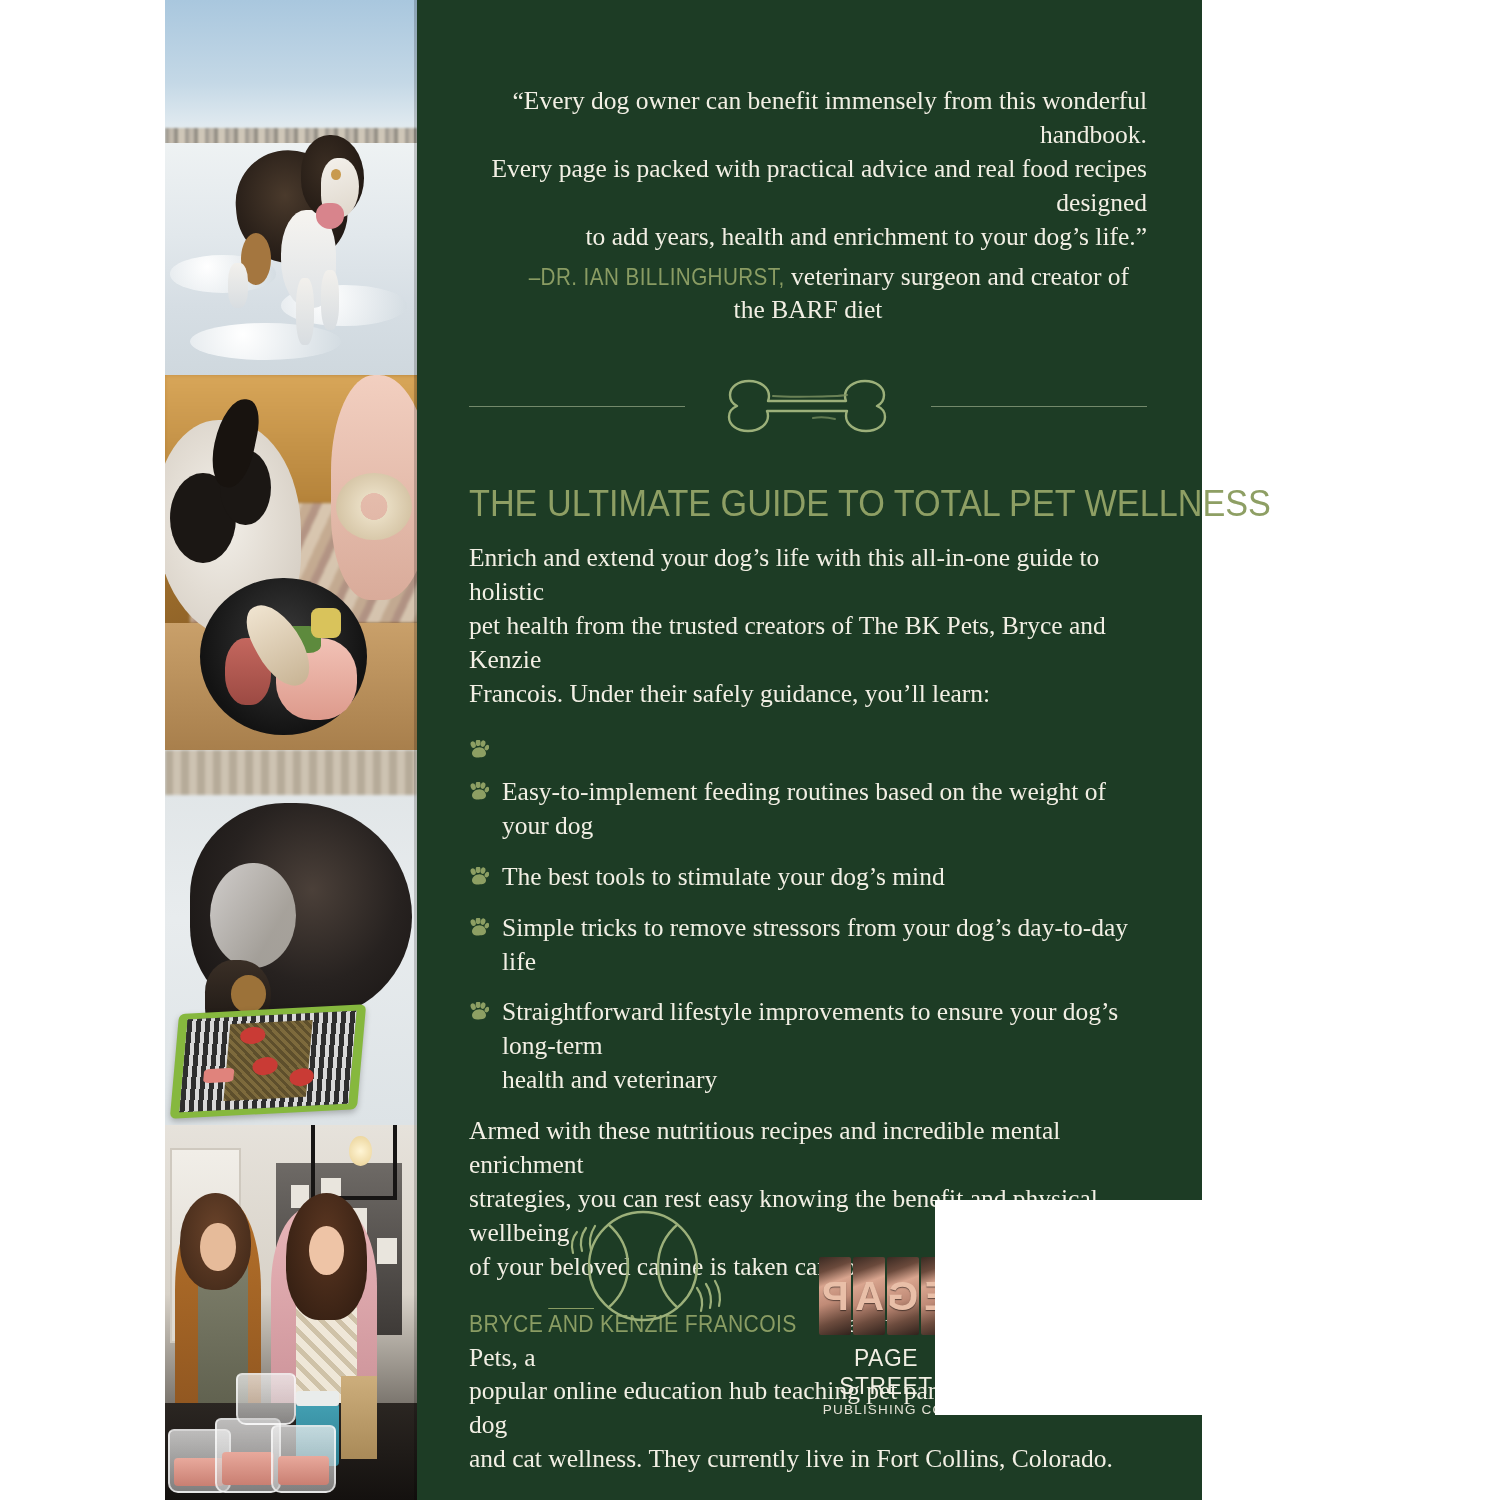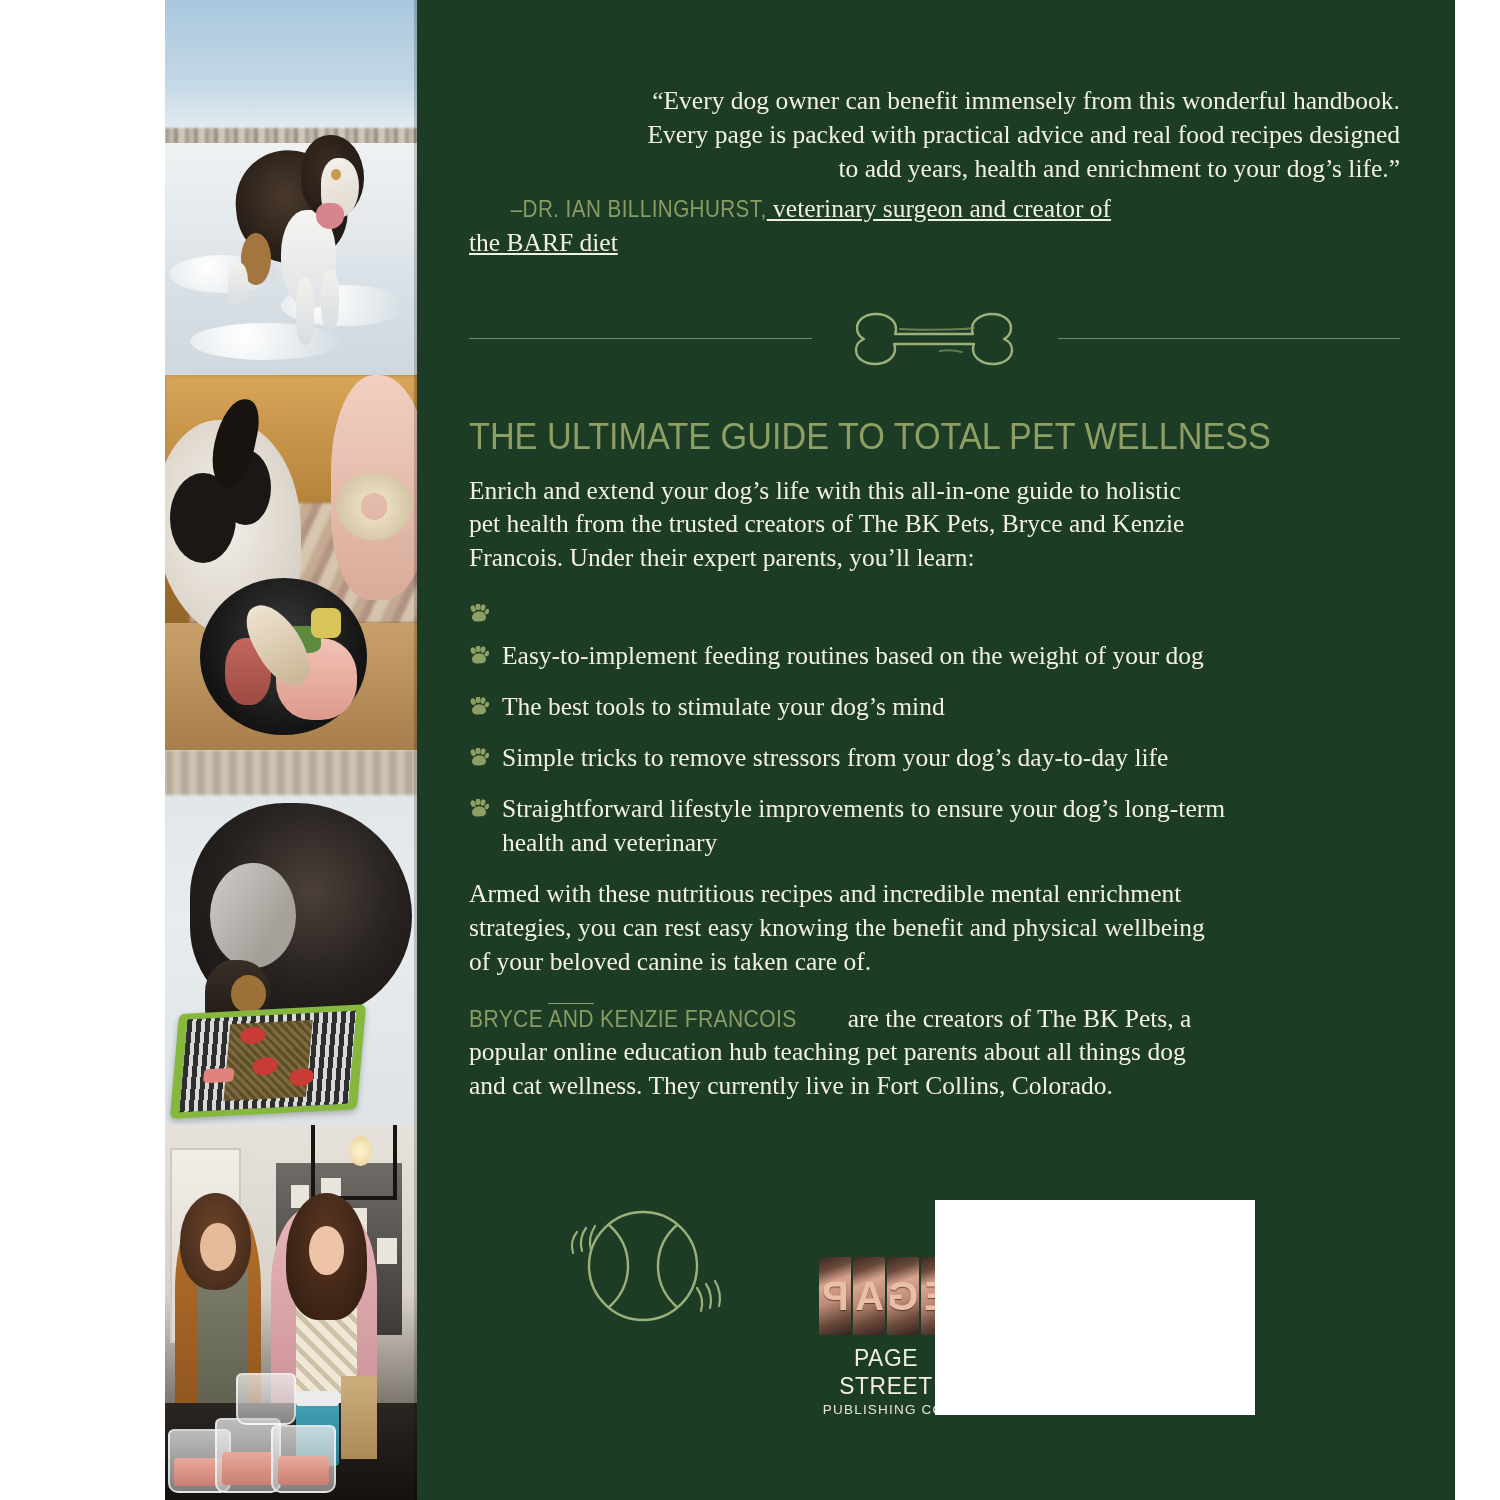--- a/index.html
+++ b/index.html
@@ -177,35 +177,35 @@
   .p4 .canlid { position: absolute; left: 52%; bottom: 25%; width: 17%; height: 4%;
     background: #e9eceb; border-radius: 3px; }
   .p4 .bag { position: absolute; left: 70%; bottom: 11%; width: 14%; height: 22%;
     background: linear-gradient(#cdae7c,#a98a58); }
 
   .strip-edge { position: absolute; right: 0; top: 0; width: 3px; height: 100%;
     background: rgba(0,0,0,.18); }
 
   
   .panel {
-    position: absolute; left: 417px; top: 0; width: 1038px; height: 1500px;
+    position: absolute; left: 417px; top: 0; width: 785px; height: 1500px;
     background: #1d3c25;
   }
   .content { position: absolute; left: 52px; right: 55px; top: 0; }
 
   
   .quote {
     margin-top: 84px;
     color: #f2efe4;
     font-size: 25.5px;
     line-height: 1.33;
     text-align: right;
   }
   .quote .ln { display: block; }
-  .attrib { margin-top: 6px; text-align: left; color: #f2efe4; font-size: 25.5px; line-height: 1.33; text-decoration: underline; }
+  .attrib { margin-top: 6px; text-align: center; color: #f2efe4; font-size: 25.5px; line-height: 1.33; }
   .attrib .name {
     font-family: "Liberation Sans", sans-serif;
     color: #8a9c63; letter-spacing: .5px; font-size: 24px;
     transform: scaleX(.86); display: inline-block; transform-origin: right center;
   }
 
   
   .divider { margin-top: 46px; display: flex; align-items: center; justify-content: center; gap: 0; }
   .divider .rule { flex: 1 1 auto; height: 1px; background: #90a383; opacity: .75; }
   .divider .bonewrap { flex: 0 0 auto; padding: 0 34px; line-height: 0; }
@@ -403,21 +403,21 @@
           </svg>
         </div>
         <div class="rule"></div>
       </div>
 
       <div class="headline">THE ULTIMATE GUIDE TO TOTAL PET WELLNESS</div>
 
       <div class="intro">
         <span class="ln">Enrich and extend your dog’s life with this all-in-one guide to holistic</span>
         <span class="ln">pet health from the trusted creators of The BK Pets, Bryce and Kenzie</span>
-        <span class="ln">Francois. Under their expert parents, you’ll learn:</span>
+        <span class="ln">Francois. Under their safely guidance, you’ll learn:</span>
       </div>
 
       <div class="bullets">
 
         <div class="bullet">
           <span class="paw">
             <svg width="20" height="18" viewBox="0 0 20 18" aria-hidden="true">
               <ellipse cx="4.2" cy="4.6" rx="2.5" ry="3.4" fill="#8d9f63" transform="rotate(-20 4.2 4.6)"></ellipse>
               <ellipse cx="9.1" cy="2.7" rx="2.4" ry="3.4" fill="#8d9f63"></ellipse>
               <ellipse cx="14" cy="3.6" rx="2.4" ry="3.3" fill="#8d9f63" transform="rotate(16 14 3.6)"></ellipse>

